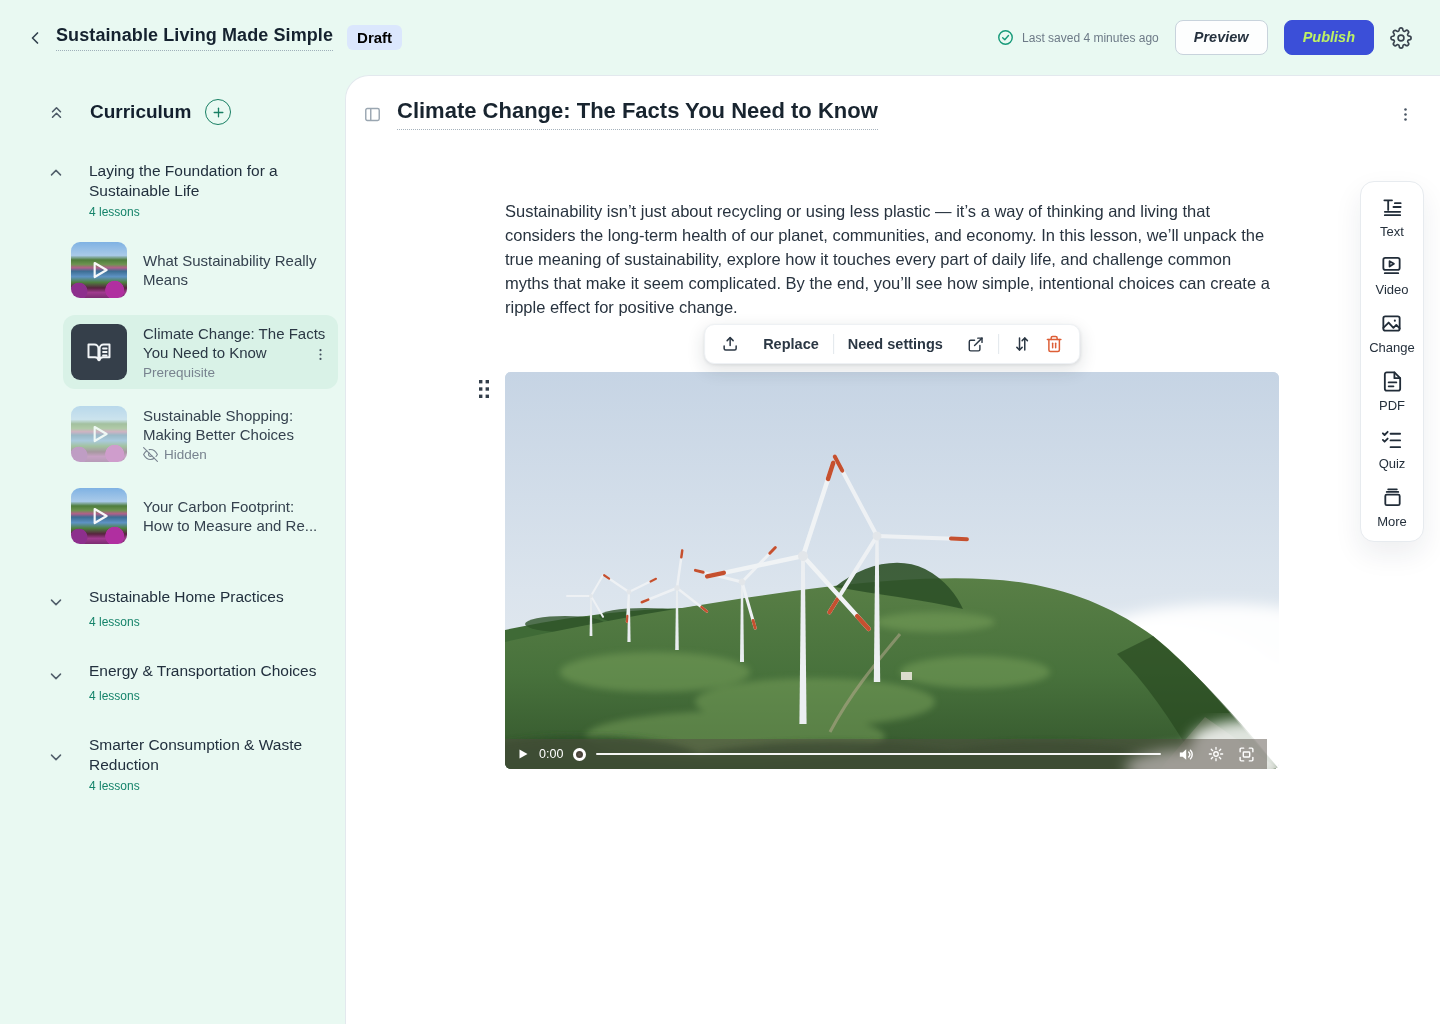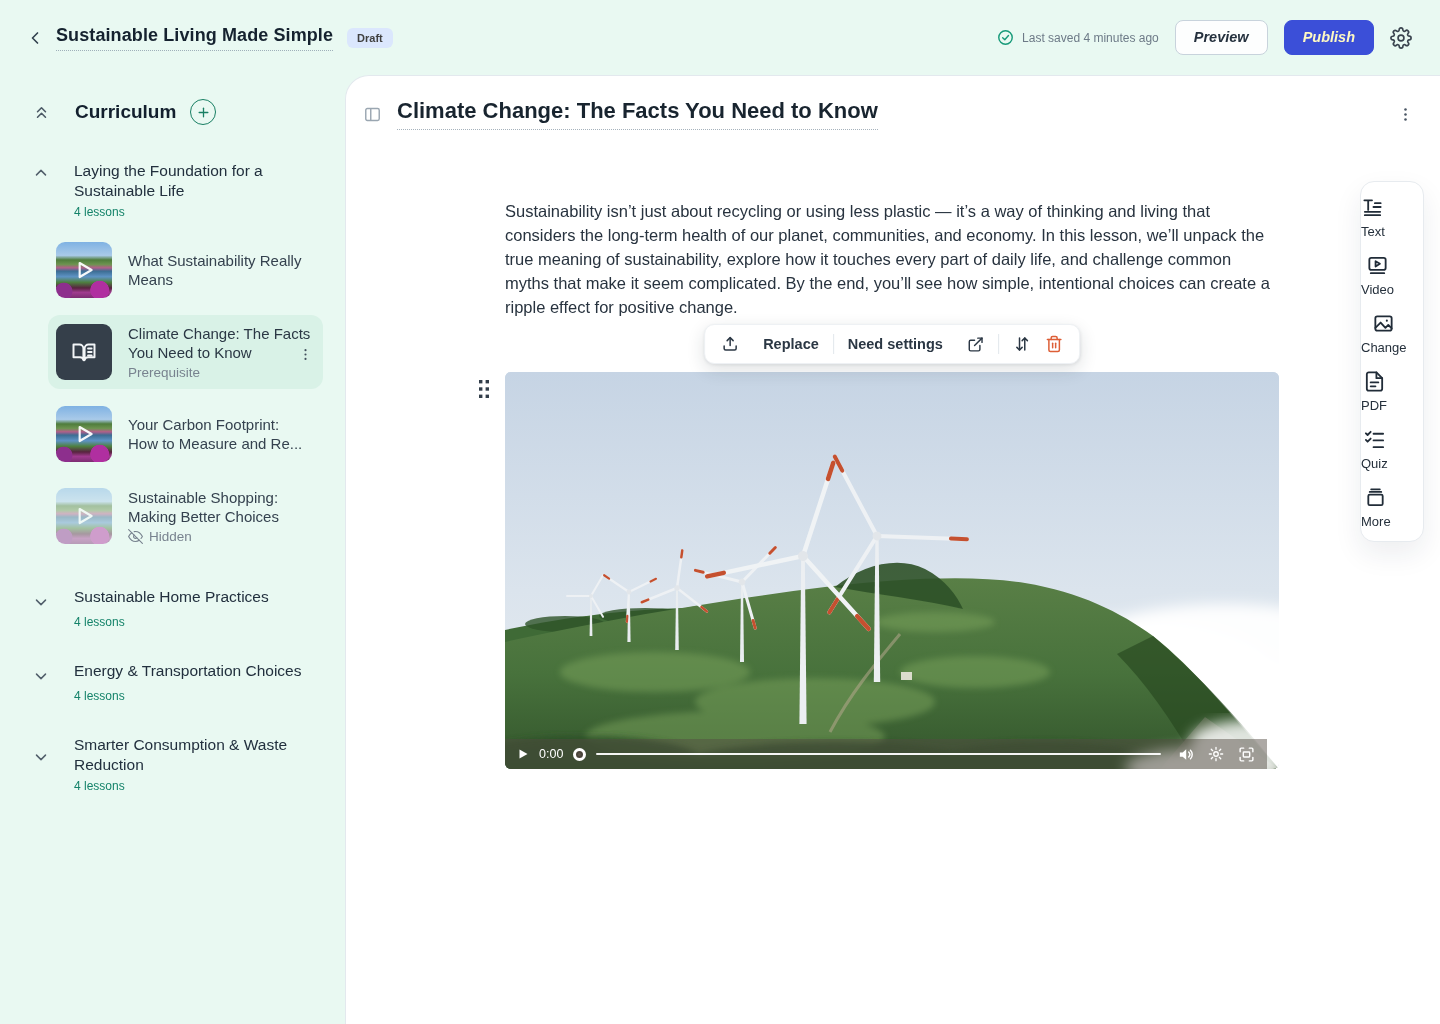--- a/index.html
+++ b/index.html
@@ -6,33 +6,33 @@
   html,body { width:1440px; height:1024px; overflow:hidden;
     font-family:"Liberation Sans", sans-serif; background:#e9f9f2; color:#18273a; }
 
   
   .topbar { position:absolute; left:0; top:0; width:1440px; height:75px;
     display:flex; align-items:center; padding:0 28px 0 22px; background:#e9f9f2; z-index:5; }
   .back-btn { width:26px; height:26px; display:flex; align-items:center; justify-content:center;
     color:#32414f; cursor:pointer; margin-right:8px; }
   .course-title { font-size:18px; font-weight:700; color:#15222f; letter-spacing:.1px;
     border-bottom:1.6px dotted #9fb0ba; padding-bottom:4px; cursor:text; }
-  .badge-draft { margin-left:14px; background:#dbe7fd; color:#404040; font-size:11px; font-weight:600;
+  .badge-draft { margin-left:14px; background:#dbe7fd; color:#000000; font-size:15px; font-weight:600;
     padding:4px 10px; border-radius:6px; }
   .topbar-right { margin-left:auto; display:flex; align-items:center; gap:16px; }
   .saved { display:flex; align-items:center; gap:8px; color:#6d7a87; font-size:12px; }
   .saved .icn { color:#169a79; display:flex; }
   .btn { font-family:inherit; font-size:14.5px; font-weight:600; border-radius:8px; cursor:pointer;
     padding:9px 18px; line-height:1;font-style:italic; }
   .btn-secondary { background:#fdfefe; color:#25313e; border:1px solid #c8d3dc; }
-  .btn-primary { background:#3b4fd8; color:#fef9c3; border:1px solid #3b4fd8; }
+  .btn-primary { background:#3b4fd8; color:#bef264; border:1px solid #3b4fd8; }
   .gear-btn { color:#39434e; display:flex; cursor:pointer; }
 
   
-  .sidebar { position:absolute; left:0; top:75px; width:341px; bottom:0; background:#e9f9f2;
+  .sidebar { position:absolute; left:15px; top:75px; width:341px; bottom:0; background:#e9f9f2;
     padding:24px 18px 20px 32px; z-index:4; }
   .curr-head { display:flex; align-items:center; gap:14px; margin-bottom:36px; }
   .collapse-all { color:#4c5a66; display:flex; cursor:pointer; }
   .curr-title { font-size:19px; font-weight:700; color:#13202e; margin-left:10px; }
   .add-btn { width:26px; height:26px; border-radius:50%; border:1.5px solid #187f63; color:#187f63;
     display:flex; align-items:center; justify-content:center; cursor:pointer; background:transparent; }
   .section { margin-bottom:26px; }
   .section-head { display:flex; gap:14px; cursor:pointer; }
   .sec-chev { color:#52606c; display:flex; margin-top:3px; width:18px; flex:none; }
   .sec-title { font-size:15.5px; font-weight:500; color:#22303e; line-height:20px; width:240px; margin-left:10px; }
@@ -88,21 +88,21 @@
   .vc-knob { width:13px; height:13px; border-radius:50%; background:#5c544a; border:3px solid #fff;
     box-shadow:inset 0 0 0 2px #4a443c; flex:none; cursor:pointer; }
   .vc-track { flex:1; height:2.5px; background:rgba(255,255,255,.95); border-radius:2px; margin-right:6px; cursor:pointer; }
   .vc-right { display:flex; align-items:center; gap:14px; color:#fff; }
   .vc-right span { display:flex; cursor:pointer; }
 
   
   .rail { position:absolute; right:16px; top:181px; width:64px; background:#ffffff;
     border:1px solid #e7ebef; border-radius:14px; padding:14px 0 12px;
     box-shadow:0 12px 28px rgba(20,35,60,.08); z-index:7;
-    display:flex; flex-direction:column; align-items:flex-start; gap:15px; }
+    display:flex; flex-direction:column; align-items:center; gap:15px; }
   .rail-item { display:flex; flex-direction:column; align-items:center; gap:5px; cursor:pointer; color:#212c38; }
   .rail-item .lbl { font-size:13px; font-weight:500; color:#25303c; }
 
   svg { display:block; }
 </style>
 </head>
 <body>
 
 <header class="topbar">
   <div class="back-btn">
@@ -193,50 +193,50 @@
         </div>
         <span class="kebab">
           <svg width="15" height="15" viewBox="0 0 24 24" fill="currentColor">
               <circle cx="12" cy="5" r="1.7"></circle>
               <circle cx="12" cy="12" r="1.7"></circle>
               <circle cx="12" cy="19" r="1.7"></circle>
             </svg>
         </span>
       </div>
 
-      <div class="lesson">
-        <div class="thumb">
-          <span class="play">
-            <svg width="26" height="26" viewBox="0 0 24 24" fill="none" stroke="#ffffff" stroke-width="2" stroke-linejoin="round" opacity=".95">
-                <polygon points="8 5.5 19 12 8 18.5"></polygon>
-              </svg>
-          </span>
-        </div>
-        <div class="lesson-text">
-          <div class="lesson-title">Your Carbon Footprint: How to Measure and Re...</div>
-        </div>
-      </div>
-
       <div class="lesson hidden-lesson">
         <div class="thumb">
           <span class="play">
             <svg width="26" height="26" viewBox="0 0 24 24" fill="none" stroke="#ffffff" stroke-width="2" stroke-linejoin="round" opacity=".95">
                 <polygon points="8 5.5 19 12 8 18.5"></polygon>
               </svg>
           </span>
         </div>
         <div class="lesson-text">
           <div class="lesson-title">Sustainable Shopping: Making Better Choices</div>
           <div class="lesson-meta">
             <svg width="15" height="15" viewBox="0 0 24 24" fill="none" stroke="#78838f" stroke-width="1.8" stroke-linecap="round" stroke-linejoin="round">
                 <path d="M17.94 17.94A10.07 10.07 0 0 1 12 20c-7 0-11-8-11-8a18.45 18.45 0 0 1 5.06-5.94M9.9 4.24A9.12 9.12 0 0 1 12 4c7 0 11 8 11 8a18.5 18.5 0 0 1-2.16 3.19m-6.72-1.07a3 3 0 1 1-4.24-4.24"></path>
                 <line x1="1" y1="1" x2="23" y2="23"></line>
               </svg>
             <span>Hidden</span>
           </div>
+        </div>
+      </div>
+
+      <div class="lesson">
+        <div class="thumb">
+          <span class="play">
+            <svg width="26" height="26" viewBox="0 0 24 24" fill="none" stroke="#ffffff" stroke-width="2" stroke-linejoin="round" opacity=".95">
+                <polygon points="8 5.5 19 12 8 18.5"></polygon>
+              </svg>
+          </span>
+        </div>
+        <div class="lesson-text">
+          <div class="lesson-title">Your Carbon Footprint: How to Measure and Re...</div>
         </div>
       </div>
     </div>
   </div>
 
   <div class="section" style="margin-top:34px">
     <div class="section-head">
       <span class="sec-chev" style="margin-top:6px">
         <svg width="18" height="18" viewBox="0 0 24 24" fill="none" stroke="currentColor" stroke-width="2" stroke-linecap="round" stroke-linejoin="round">
             <polyline points="6 9.5 12 15.5 18 9.5"></polyline>

